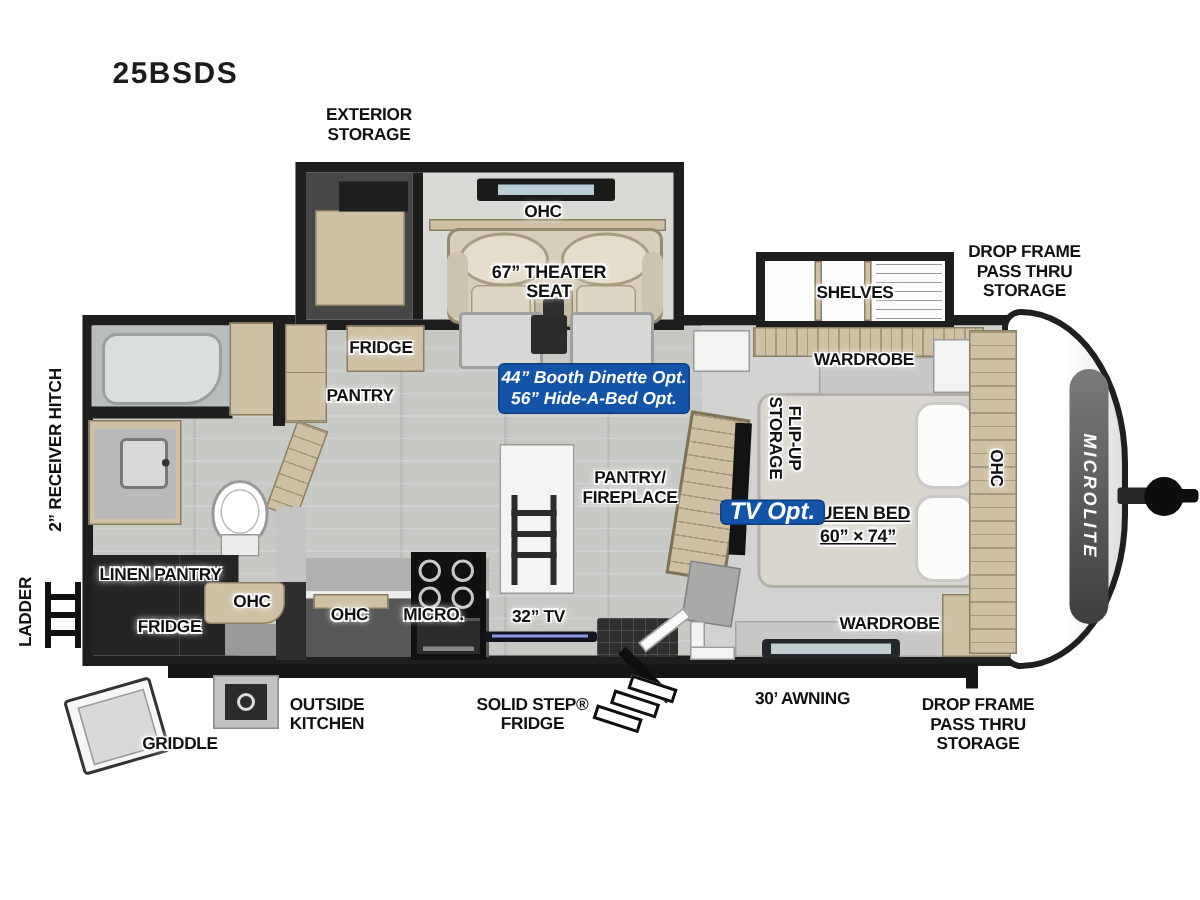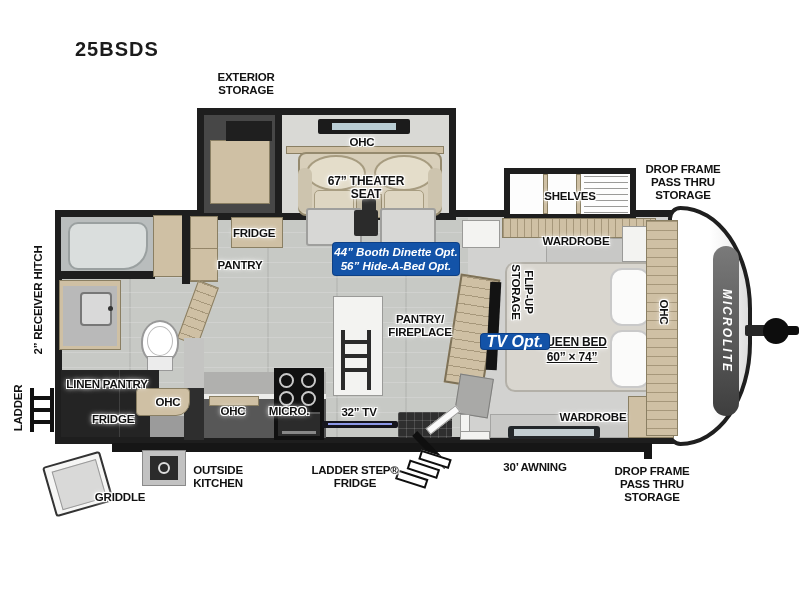--- a/index.html
+++ b/index.html
@@ -200,21 +200,21 @@
   <div class="lbl" style="left:107px;top:384px;">LINEN PANTRY</div>
   <div class="lbl" style="left:113px;top:419px;">FRIDGE</div>
   <div class="lbl rotm90" style="left:38px;top:300px;">2” RECEIVER HITCH</div>
   <div class="lbl rotm90" style="left:18px;top:408px;">LADDER</div>
   <div class="lbl" style="left:120px;top:497px;">GRIDDLE</div>
   <div class="lbl" style="left:218px;top:477px;">
     <div>OUTSIDE</div>
     <div>KITCHEN</div>
   </div>
   <div class="lbl" style="left:355px;top:477px;">
-    <div>LADDER STEP®</div>
+    <div>SOLID STEP®</div>
     <div>FRIDGE</div>
   </div>
   <div class="lbl" style="left:535px;top:467px;">30’ AWNING</div>
   <div class="lbl" style="left:652px;top:484px;">
     <div>DROP FRAME</div>
     <div>PASS THRU</div>
     <div>STORAGE</div>
   </div>
 
 </div>

